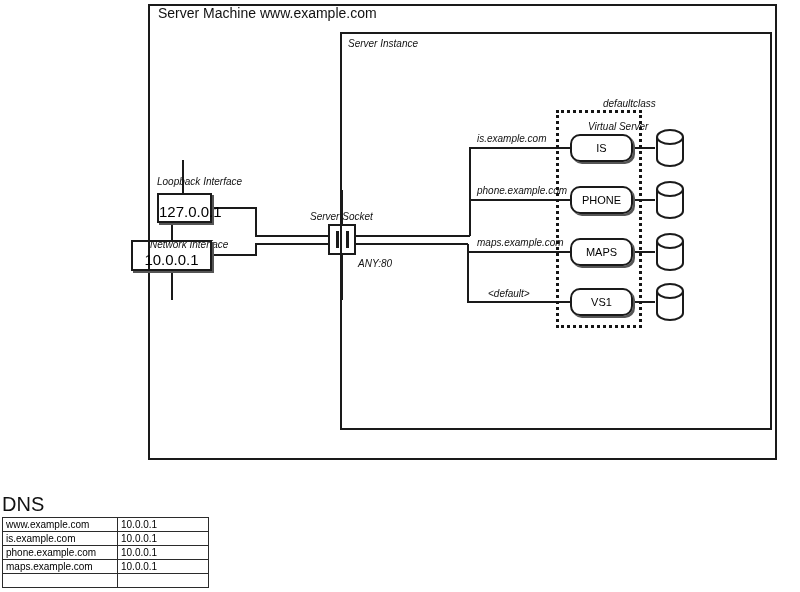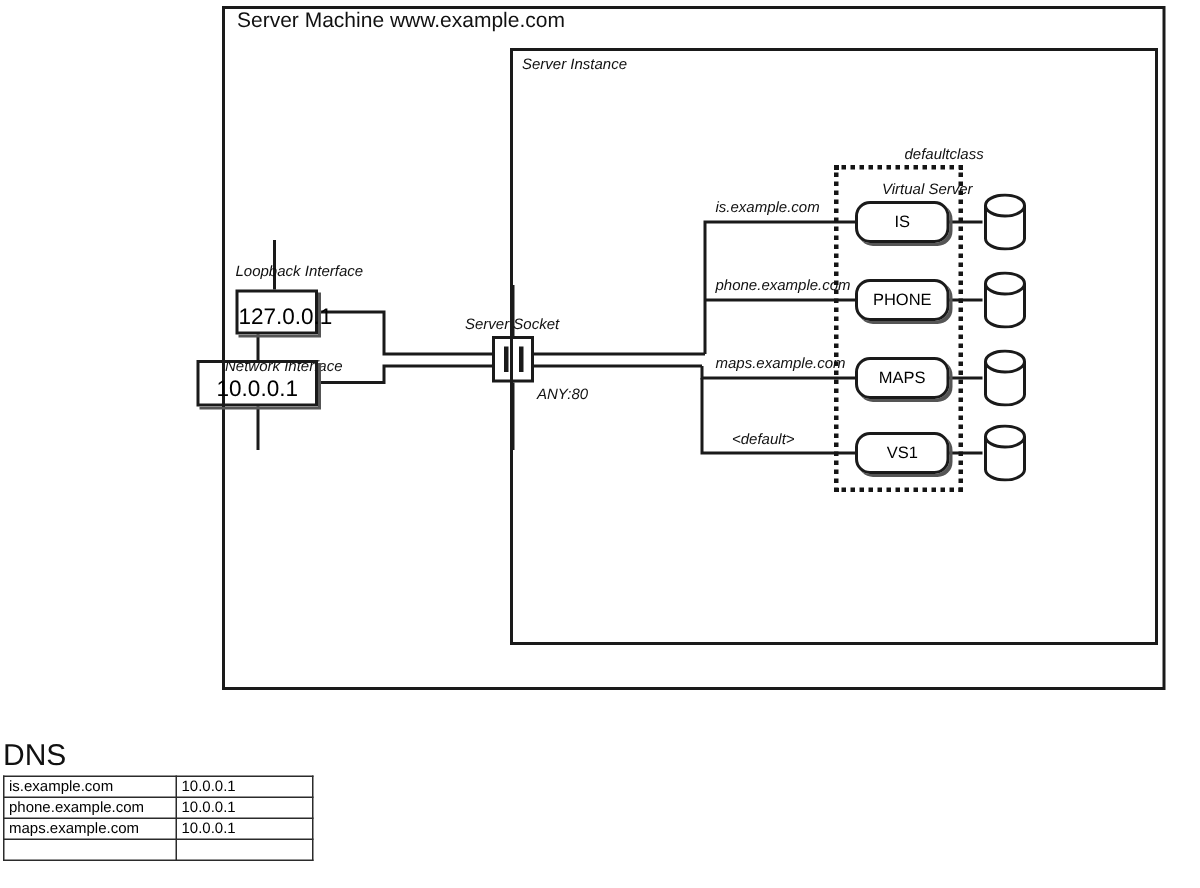--- a/index.html
+++ b/index.html
@@ -241,20 +241,24 @@
   <g stroke="#1a1a1a" stroke-width="2" fill="#ffffff">
     <path d="M 2 8 L 2 30 A 13 7 0 0 0 28 30 L 28 8"></path>
     <ellipse cx="15" cy="8" rx="13" ry="7"></ellipse>
   </g>
 </svg>
 
 <div class="lbl lbl-big" id="dns-title">DNS</div>
 <table id="dns-table">
   <tbody>
     <tr>
+      <td class="c-host">www.example.com</td>
+      <td class="c-ip">10.0.0.1</td>
+    </tr>
+    <tr>
       <td class="c-host">is.example.com</td>
       <td class="c-ip">10.0.0.1</td>
     </tr>
     <tr>
       <td class="c-host">phone.example.com</td>
       <td class="c-ip">10.0.0.1</td>
     </tr>
     <tr>
       <td class="c-host">maps.example.com</td>
       <td class="c-ip">10.0.0.1</td>

